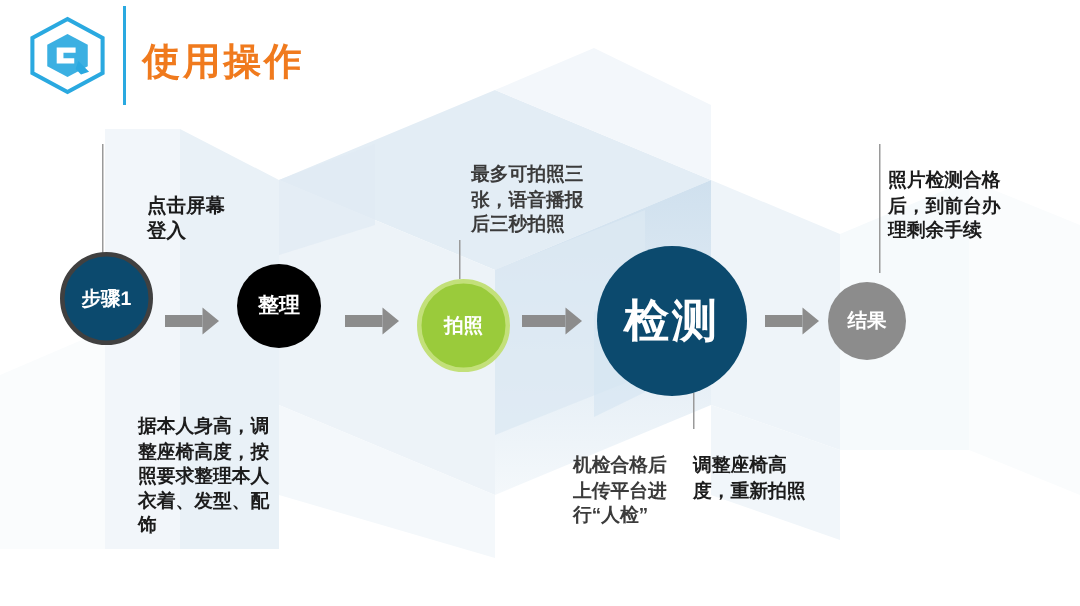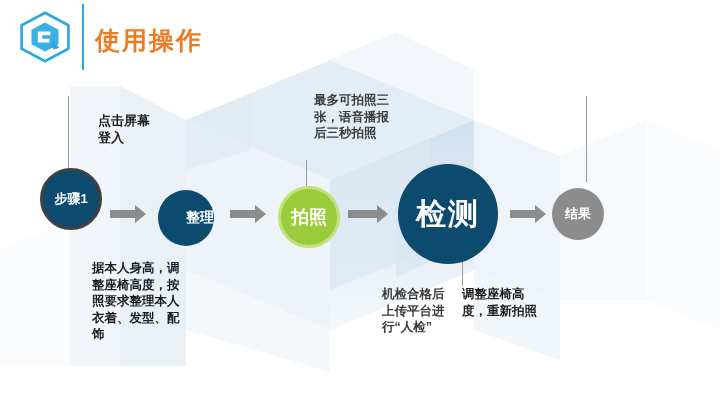--- a/index.html
+++ b/index.html
@@ -11,36 +11,36 @@
 
   
   .header{position:absolute;left:0;top:0;width:720px;height:74px;z-index:5;}
   .logo{position:absolute;left:18px;top:10px;width:54px;height:54px;}
   .title{position:absolute;left:95px;top:24px;font-size:25px;color:#f07a1d;letter-spacing:2px;font-weight:bold;text-align:center;}
   .hdr-rule{position:absolute;left:82px;top:4px;width:2px;height:66px;background:#2aa9e0;}
 
   
   .node{position:absolute;border-radius:50%;display:flex;align-items:center;justify-content:center;color:#ffffff;font-weight:bold;z-index:6;}
   .n1{left:40px;top:168px;width:56px;height:56px;background:#0c4a6e;border:3px solid #404040;font-size:13px;}
-  .n2{left:158px;top:190px;width:56px;height:56px;background:#0c4a6e;font-size:14px;justify-content:flex-end;}
-  .n3{left:278px;top:186px;width:56px;height:56px;background:#9acb3b;border:3px solid #c3e07a;font-size:18px;}
+  .n2{left:158px;top:176px;width:56px;height:56px;background:#000000;font-size:14px;}
+  .n3{left:278px;top:186px;width:56px;height:56px;background:#9acb3b;border:3px solid #c3e07a;font-size:13px;}
   .n4{left:398px;top:164px;width:100px;height:100px;background:#0c4a6e;font-size:30px;letter-spacing:2px;}
   .n5{left:552px;top:188px;width:52px;height:52px;background:#8c8c8c;font-size:13px;}
 
   
   .arrow{position:absolute;z-index:6;}
   .arrow .bar{position:absolute;left:0;top:5px;height:8px;background:#8c8c8c;}
   .arrow .head{position:absolute;top:0;width:0;height:0;border-top:9px solid transparent;border-bottom:9px solid transparent;border-left:11px solid #8c8c8c;}
 
   
   .lline{position:absolute;background:#9a9a9a;width:1px;z-index:4;}
   .dot{position:absolute;width:5px;height:5px;border-radius:50%;background:#8c8c8c;z-index:4;}
 
   
-  .callout{position:absolute;z-index:7;font-weight:bold;line-height:1.32;}
+  .callout{position:absolute;z-index:7;font-weight:bold;line-height:1.32;margin-top:16px;}
   .c-dark{color:#1c1c1c;}
   .c-gray{color:#4a4a4a;}
 
   .cap1{left:98px;top:112px;font-size:13px;}
   .cap2{left:92px;top:260px;font-size:12.5px;width:92px;}
   .cap3{left:314px;top:92px;font-size:12.5px;width:84px;color:#3b3b3b;}
   .cap4{left:382px;top:286px;font-size:12.5px;width:74px;color:#3b3b3b;}
   .cap5{left:462px;top:286px;font-size:12.5px;width:76px;}
   .cap6{left:592px;top:96px;font-size:12.5px;width:84px;}
 
@@ -135,15 +135,16 @@
     <div class="bar" style="width:25px;"></div>
       <div class="head" style="left:25px;"></div>
   </div>
 
   <div class="callout c-dark cap1" style="white-space:pre-line;">点击屏幕
 登入</div>
   <div class="callout c-dark cap2">据本人身高，调整座椅高度，按照要求整理本人衣着、发型、配饰</div>
   <div class="callout c-gray cap3">最多可拍照三张，语音播报后三秒拍照</div>
   <div class="callout c-gray cap4">机检合格后上传平台进行“人检”</div>
   <div class="callout c-dark cap5">调整座椅高度，重新拍照</div>
+  <div class="callout c-dark cap6">照片检测合格后，到前台办理剩余手续</div>
 
   <div class="bottombar"></div>
 </div>
 
 </body></html>

